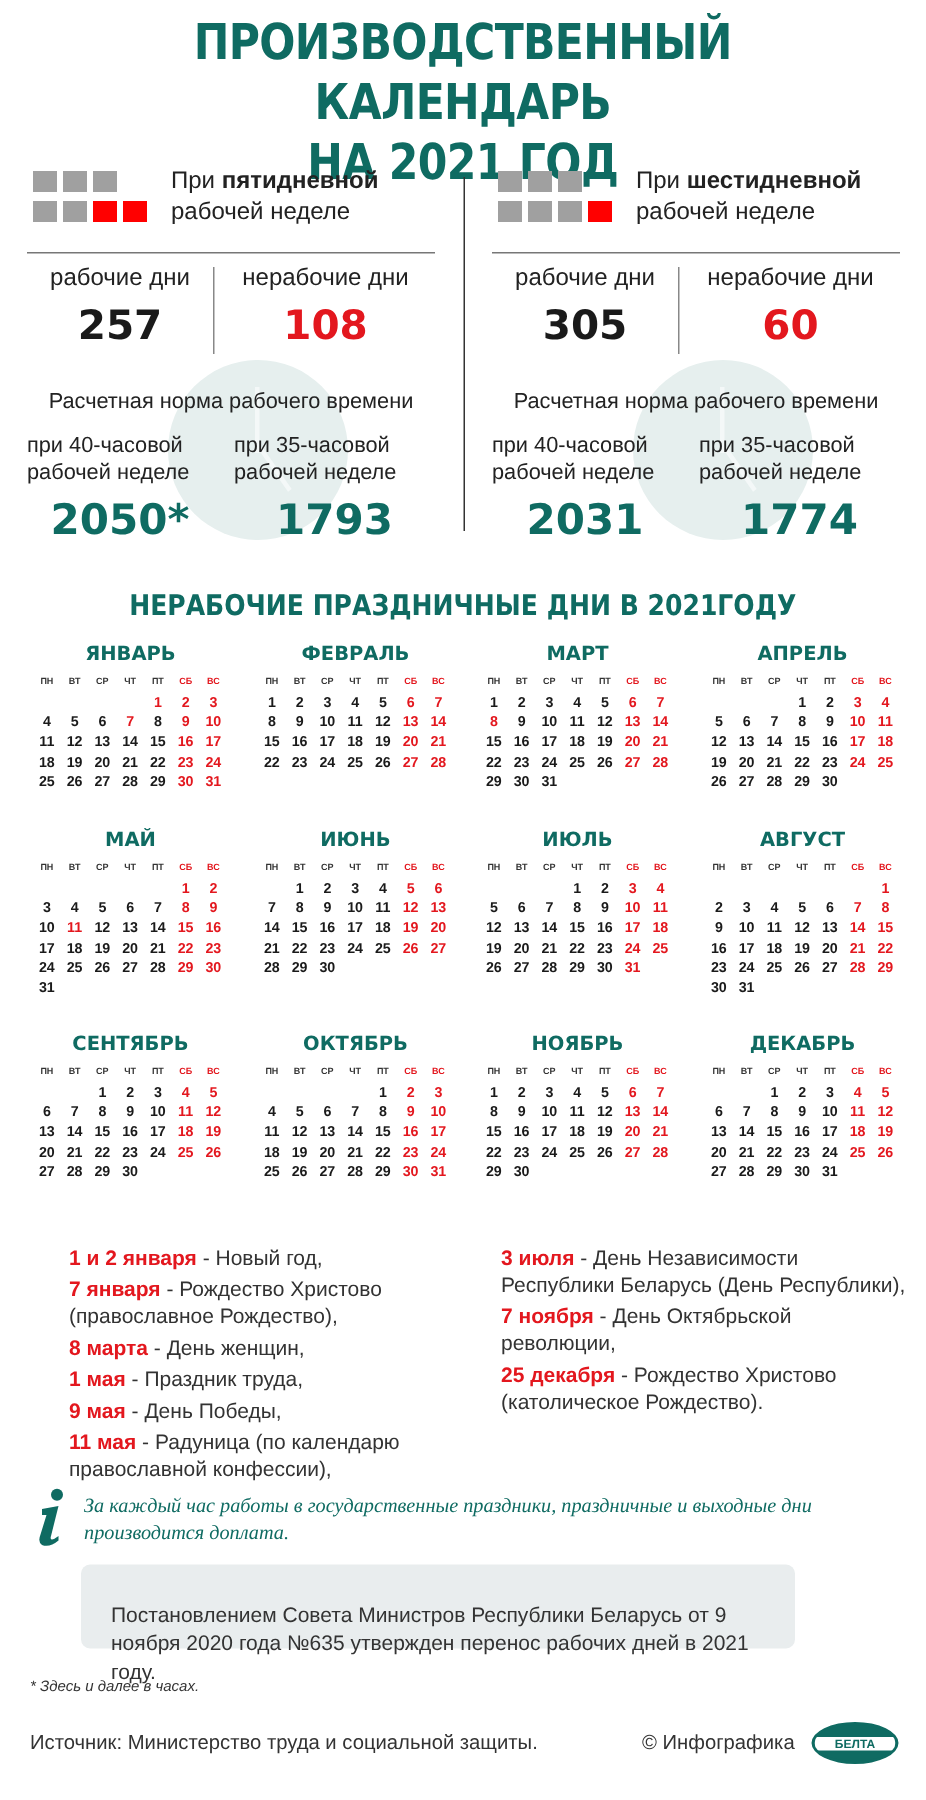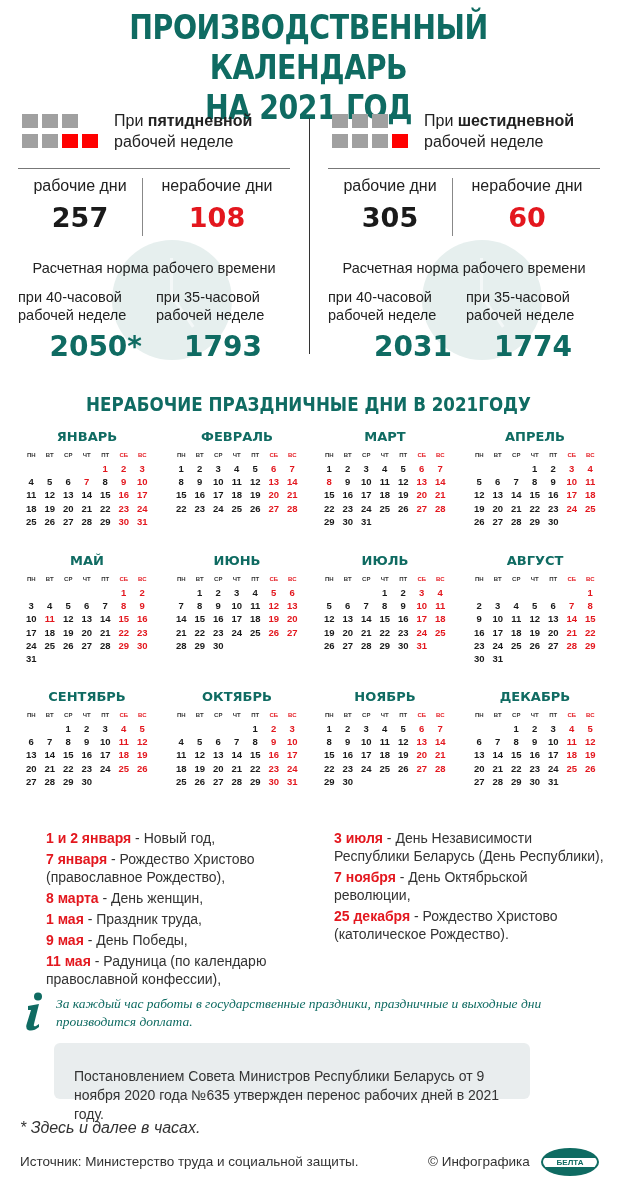--- a/index.html
+++ b/index.html
@@ -25,21 +25,21 @@
   .count-val.black { color: #1a1a1a; }
   .count-val.red { color: #e3171e; }
   .count-div { position: absolute; left: 124px; top: 2px; width: 1px; height: 58px; background: #888; }
   .clock { position: absolute; left: 94px; top: 132px; width: 120px; height: 120px; border-radius: 50%; background: #e6efee; }
   .clock .hand { position: absolute; background: #f4f8f8; width: 3px; }
   .norm-title { position: absolute; left: 0; top: 152px; width: 272px; text-align: center; font-size: 14.5px; color: #222; }
   .norm-col { position: absolute; top: 180px; text-align: left; font-size: 14.5px; line-height: 18px; color: #222; }
   .norm-col.n1 { left: 0; width: 124px; }
   .norm-col.n2 { left: 138px; width: 134px; }
   .norm-val { position: absolute; top: 222px; text-align: center; font-size: 28px; font-weight: bold; color: #0f6b62; font-family: "DejaVu Sans", sans-serif; }
-  .norm-val.v1 { left: 0; width: 124px; text-align: right; }
+  .norm-val.v1 { left: 0; width: 124px; }
   .norm-val.v2 { left: 138px; width: 134px; }
 
   .section-title { position: absolute; top: 393px; left: 0; width: 617px; text-align: center; color: #0f6b62; font-weight: bold; font-size: 19px; font-family: "DejaVu Sans", sans-serif; transform: scaleX(0.88); }
   .month { position: absolute; width: 130px; }
   .month-name { text-align: center; color: #0f6b62; font-weight: bold; font-size: 13px; height: 18px; line-height: 18px; font-family: "DejaVu Sans", sans-serif; }
   .grid { display: grid; grid-template-columns: repeat(7, 18.5px); margin-top: 2px; }
   .dow { font-size: 6px; height: 14px; line-height: 14px; text-align: center; color: #333; font-weight: bold; }
   .dow.we { color: #e3171e; }
   .day { font-size: 9.5px; height: 13.2px; line-height: 13.2px; text-align: center; font-weight: bold; color: #1a1a1a; }
   .day.red { color: #e3171e; }
@@ -47,21 +47,21 @@
   .hol-col { position: absolute; font-size: 14px; line-height: 18px; color: #333; margin-top: 16px; }
   .hol-col.l { left: 46px; top: 813px; width: 270px; }
   .hol-col.r { left: 334px; top: 813px; width: 270px; }
   .hol-item { margin-bottom: 3px; }
   .hol-date { color: #e3171e; font-weight: bold; }
 
   .info { position: absolute; left: 24px; top: 992px; width: 580px; height: 44px; }
   .info-icon { position: absolute; left: 0; top: 0; width: 22px; height: 40px; }
   .info-text { position: absolute; left: 32px; top: 3px; width: 560px; font-style: italic; color: #0f6b62; font-size: 13.5px; line-height: 18px; font-family: "Liberation Serif", serif; }
   .decree { position: absolute; left: 22px; top: 1043px; width: 476px; height: 56px; background: #e9edee; border-radius: 6px; padding: 24px 20px; font-size: 14px; line-height: 19px; color: #333; margin-left: 32px; }
-  .footnote { position: absolute; left: 20px; top: 1119px; font-size: 16px; font-style: italic; color: #333; }
+  .footnote { position: absolute; left: 20px; top: 1119px; font-size: 10px; font-style: italic; color: #333; }
   .source { position: absolute; left: 20px; top: 1154px; font-size: 13.5px; color: #333; }
   .credit { position: absolute; left: 428px; top: 1154px; font-size: 13.5px; color: #333; }
   .logo { position: absolute; left: 541px; top: 1148px; width: 58px; height: 28px; border-radius: 50%; background: #0f6b62; border: 2px solid #0f6b62; overflow: hidden; }
   .logo .band { position: absolute; left: 0; top: 8px; width: 54px; height: 9px; background: #ffffff; }
   .logo .txt { position: absolute; left: 0; top: 7px; width: 54px; text-align: center; font-size: 8px; font-weight: bold; color: #0f6b62; line-height: 11px; }
 </style>
 </head>
 <body>
 
 <div class="title">

